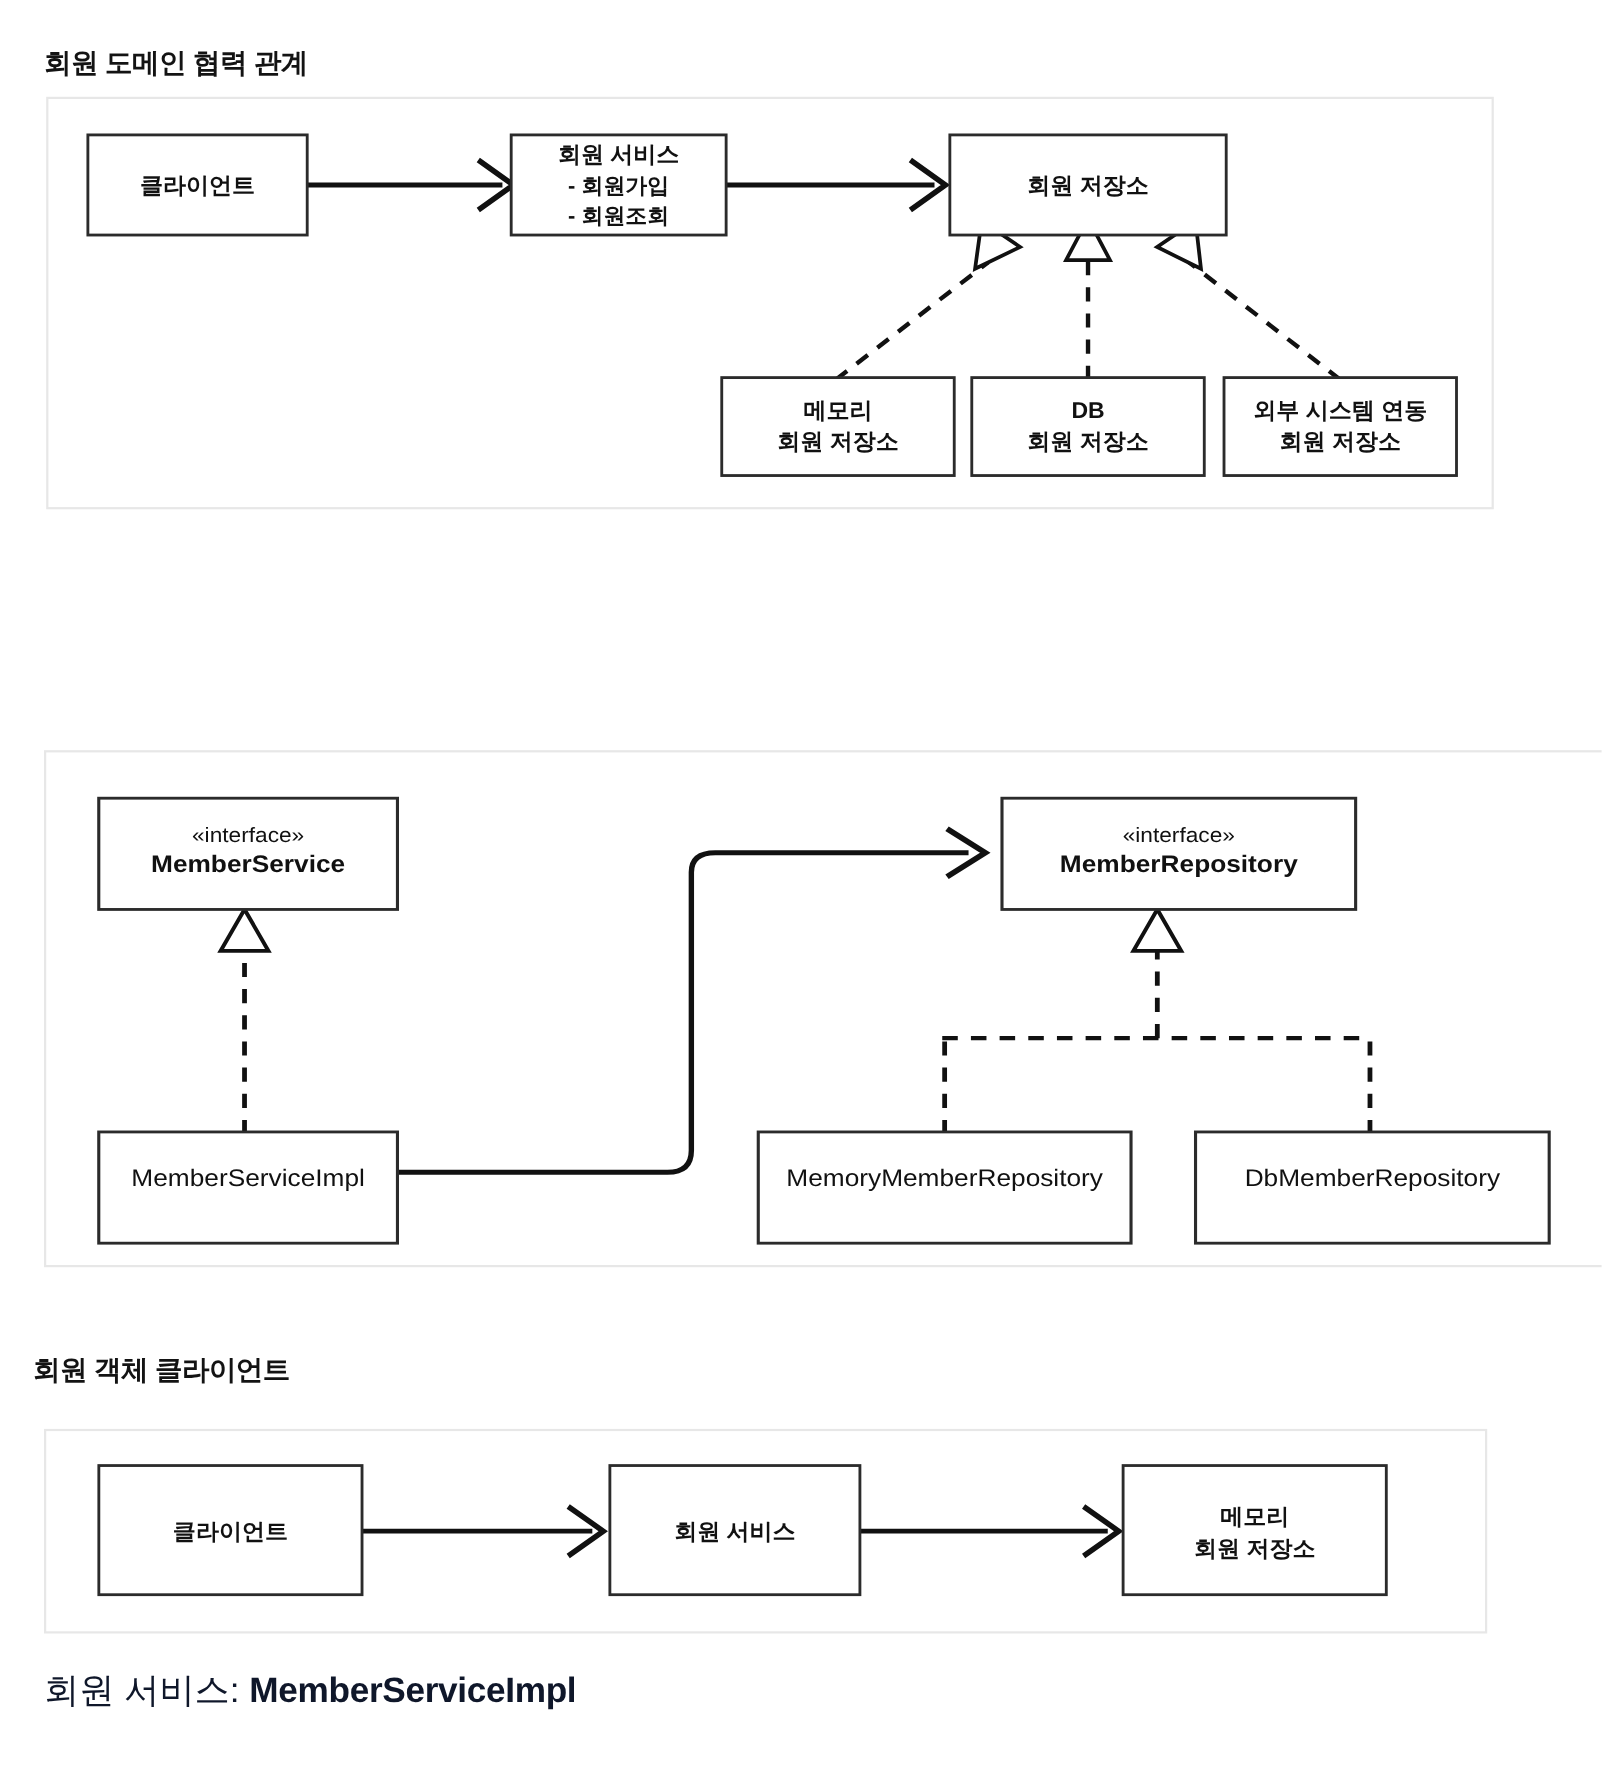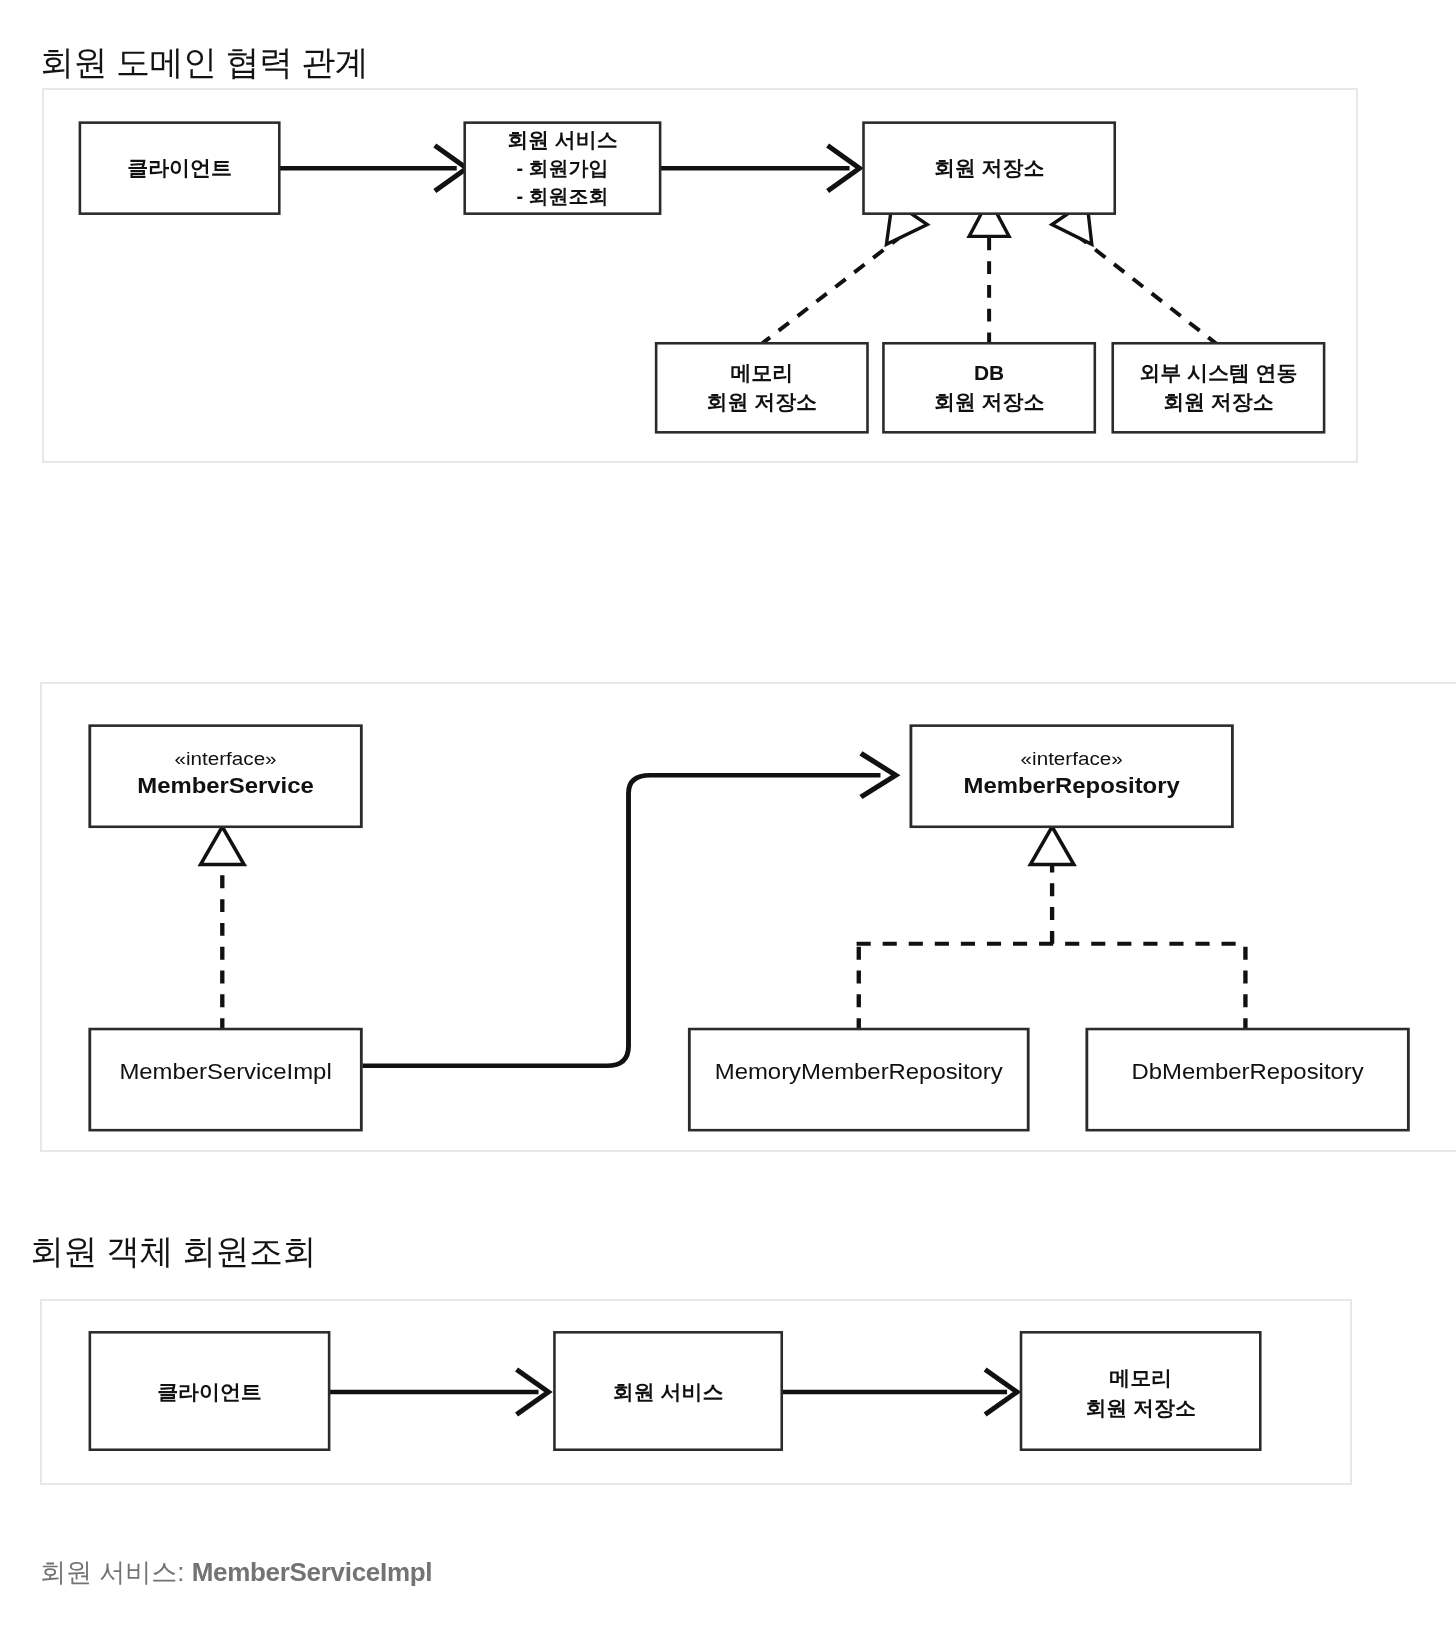--- a/index.html
+++ b/index.html
@@ -15,22 +15,22 @@
     position: relative;
     overflow: hidden;
   }
   .page {
     position: relative;
     width: 1456px;
     height: 1626px;
   }
   .section-title {
     position: absolute;
-    font-weight: normal;
-    font-size: 34px;
+    font-weight: bold;
+    font-size: 25px;
     letter-spacing: -0.5px;
     color: #131313;
     white-space: nowrap;
   }
   #title-domain { left: 40px; top: 40px; }
   #title-class  { left: 30px; top: 541px; }
   #title-object { left: 30px; top: 1229px; }
 
   .frame {
     position: absolute;
@@ -102,24 +102,23 @@
     fill: #ffffff;
     stroke: #111111;
     stroke-width: 3.4;
     stroke-linejoin: miter;
   }
 
   .footer-line {
     position: absolute;
     left: 40px;
     top: 1515px;
-    font-size: 26px;
-    color: #737373;
+    font-size: 32px;
+    color: #0f172a;
     white-space: nowrap;
-    margin-top: 40px;
   }
   .footer-line .fnorm { font-weight: normal; }
   .footer-line .fbold { font-weight: bold; letter-spacing: -0.3px; }
 </style>
 </head>
 <body>
 
 <div class="page">
 
   <div class="section-title" id="title-domain">회원 도메인 협력 관계</div>
@@ -235,21 +234,21 @@
       </g>
 
       <g>
         <rect class="uml-box" x="962" y="348" width="296" height="102"></rect>
         <text class="box-label lbl-cls-reg" x="1110" y="398">DbMemberRepository</text>
       </g>
 
     </svg>
   </div>
 
-  <div class="section-title" id="title-object">회원 객체 회원조회</div>
+  <div class="section-title" id="title-object">회원 객체 클라이언트</div>
 
   <div class="frame" id="frame-object">
     <svg class="diagram-svg" viewBox="0 0 1312 186" preserveAspectRatio="none">
 
       <g>
         <line class="solid-line" x1="288" y1="93" x2="498" y2="93"></line>
         <polyline class="open-arrow" points="476,70 508,93 476,116"></polyline>
       </g>
 
       <g>

